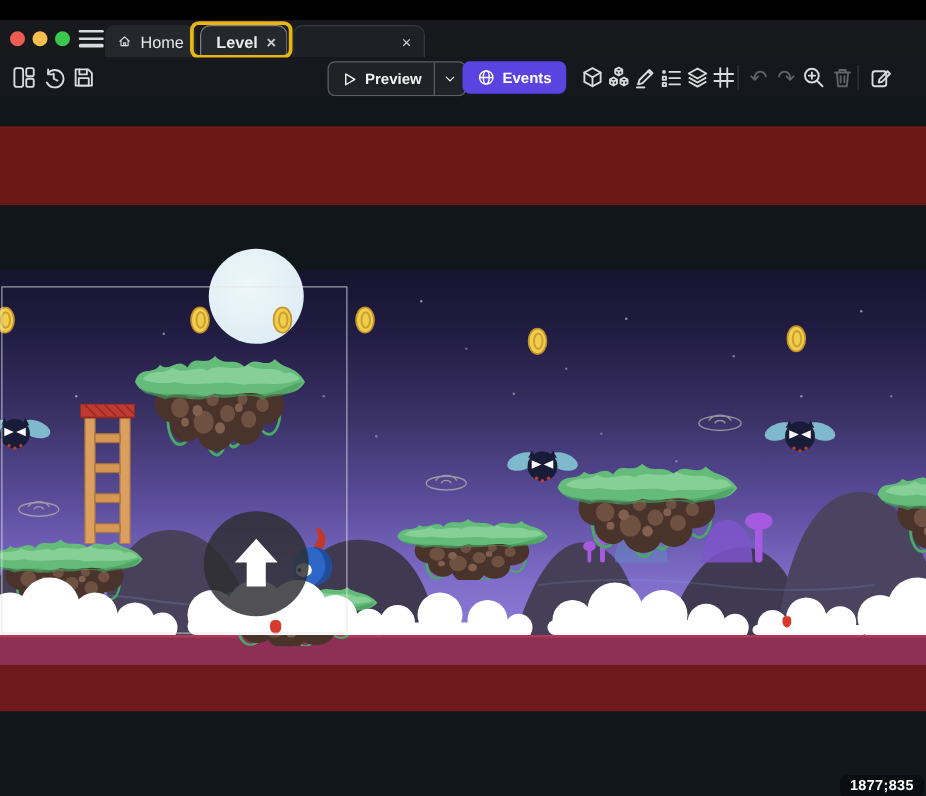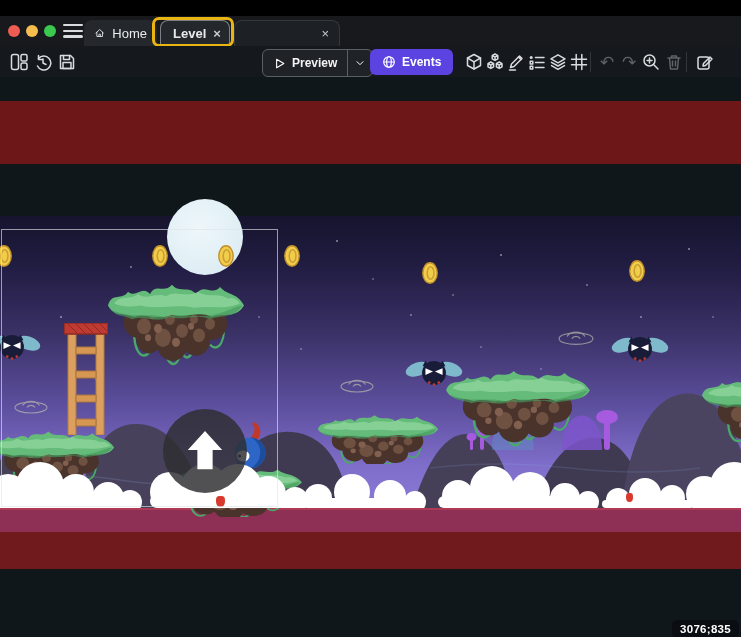--- a/index.html
+++ b/index.html
@@ -414,16 +414,16 @@
     <span class="drip" style="left:626px;top:416px;width:7px;height:9px"></span>
 
     <div class="jump-btn">
       <svg width="40" height="42" viewBox="0 0 40 44">
         <path d="M20 1 L38 21 H28 V41 H12 V21 H2 Z" fill="#fff"></path>
       </svg>
     </div>
 
     <div class="vp-border"></div>
 
-    <div class="coords">3076;835</div>
+    <div class="coords">1877;835</div>
   </div>
 
 </div>
 
 </body></html>

